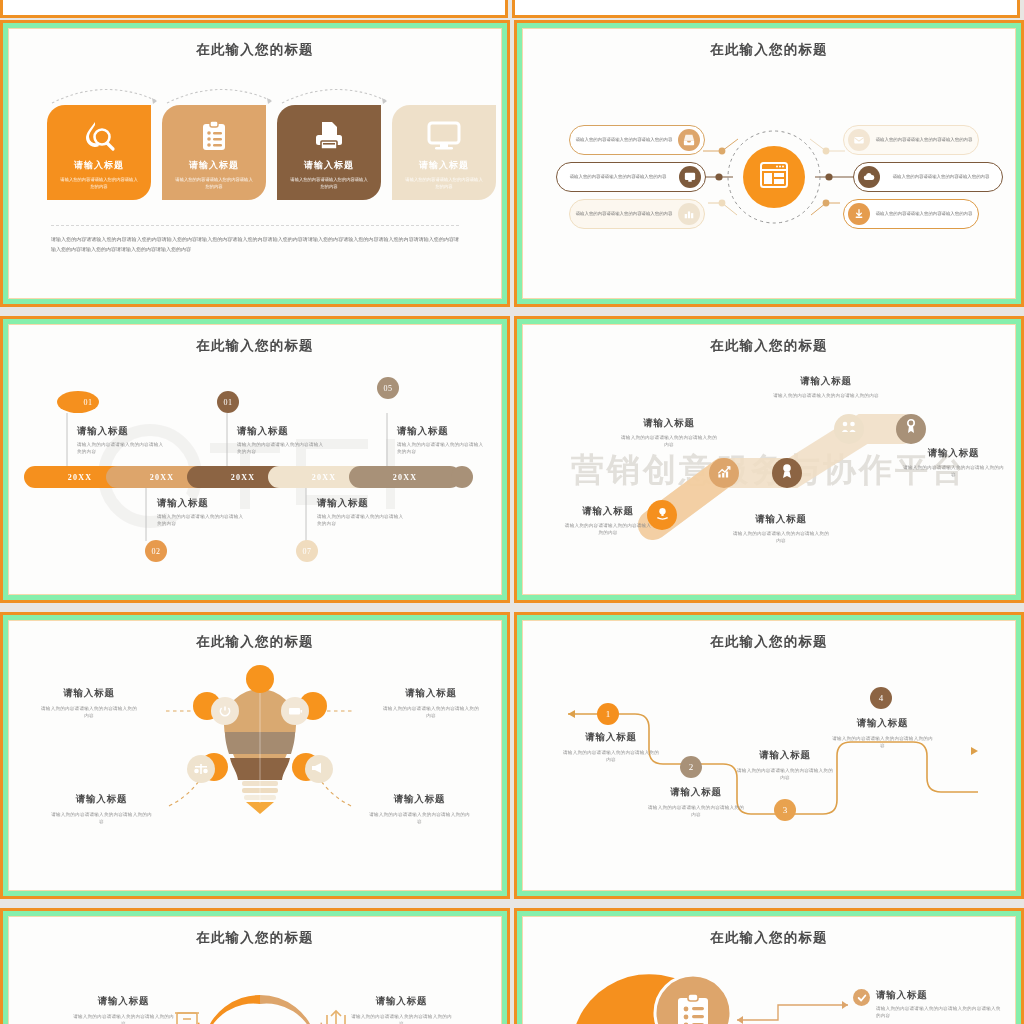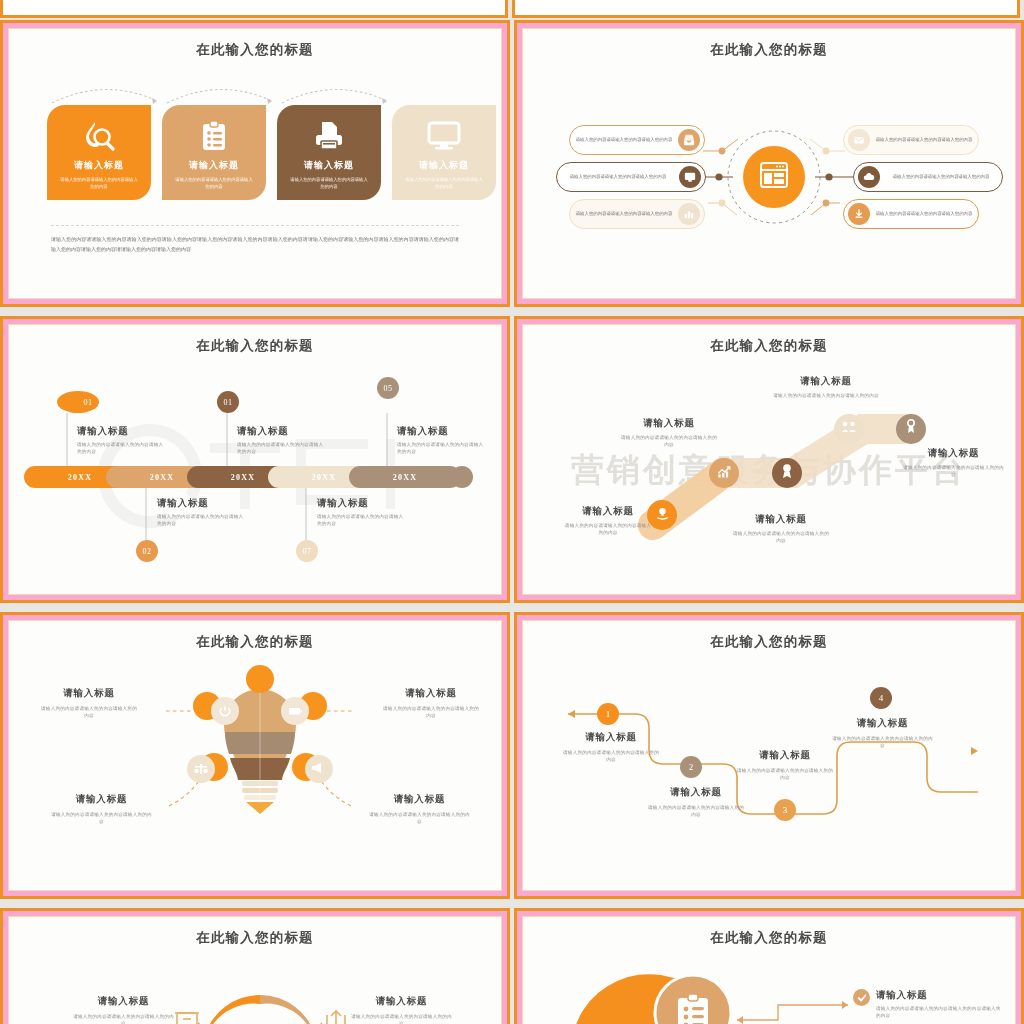--- a/index.html
+++ b/index.html
@@ -15,21 +15,21 @@
     grid-template-columns:1fr 1fr;
     grid-auto-rows:287px;
     column-gap:4px;
     row-gap:9px;
     padding:0 0 0 0;
     box-sizing:border-box;
   }
   
   .slide{
     position:relative;
-    background:#f9a8d4;
+    background:#86efac;
     border:3px solid #ef9023;
     box-sizing:border-box;
     overflow:hidden;
   }
   .slide .inner{
     position:absolute;inset:5px;
     background:#fdfdfc;
     border:1px solid #f6d9ad;
     box-sizing:border-box;
     overflow:hidden;
@@ -344,21 +344,21 @@
           <span style="color:#fff">20XX</span>
         </div>
     <div class="tseg" style="left:340px;top:141px;width:112px;background:#a89178;">
           <span>20XX</span>
         </div>
     <div class="tseg" style="left:442px;top:141px;width:22px;background:#a89178;"></div>
 
     <div class="tnum" style="left:48px;top:66px;background:#f5901e;padding-left:20px;">
           <span>01</span>
         </div>
-    <div class="tnum" style="left:127px;top:215px;background:#e79a4d;">
+    <div class="tnum" style="left:136px;top:215px;background:#e79a4d;">
           <span>02</span>
         </div>
     <div class="tnum" style="left:208px;top:66px;background:#8c6443;">
           <span>01</span>
         </div>
     <div class="tnum" style="left:287px;top:215px;background:#f0dcbe;">
           <span>07</span>
         </div>
     <div class="tnum" style="left:368px;top:52px;background:#a89178;">
           <span>05</span>

